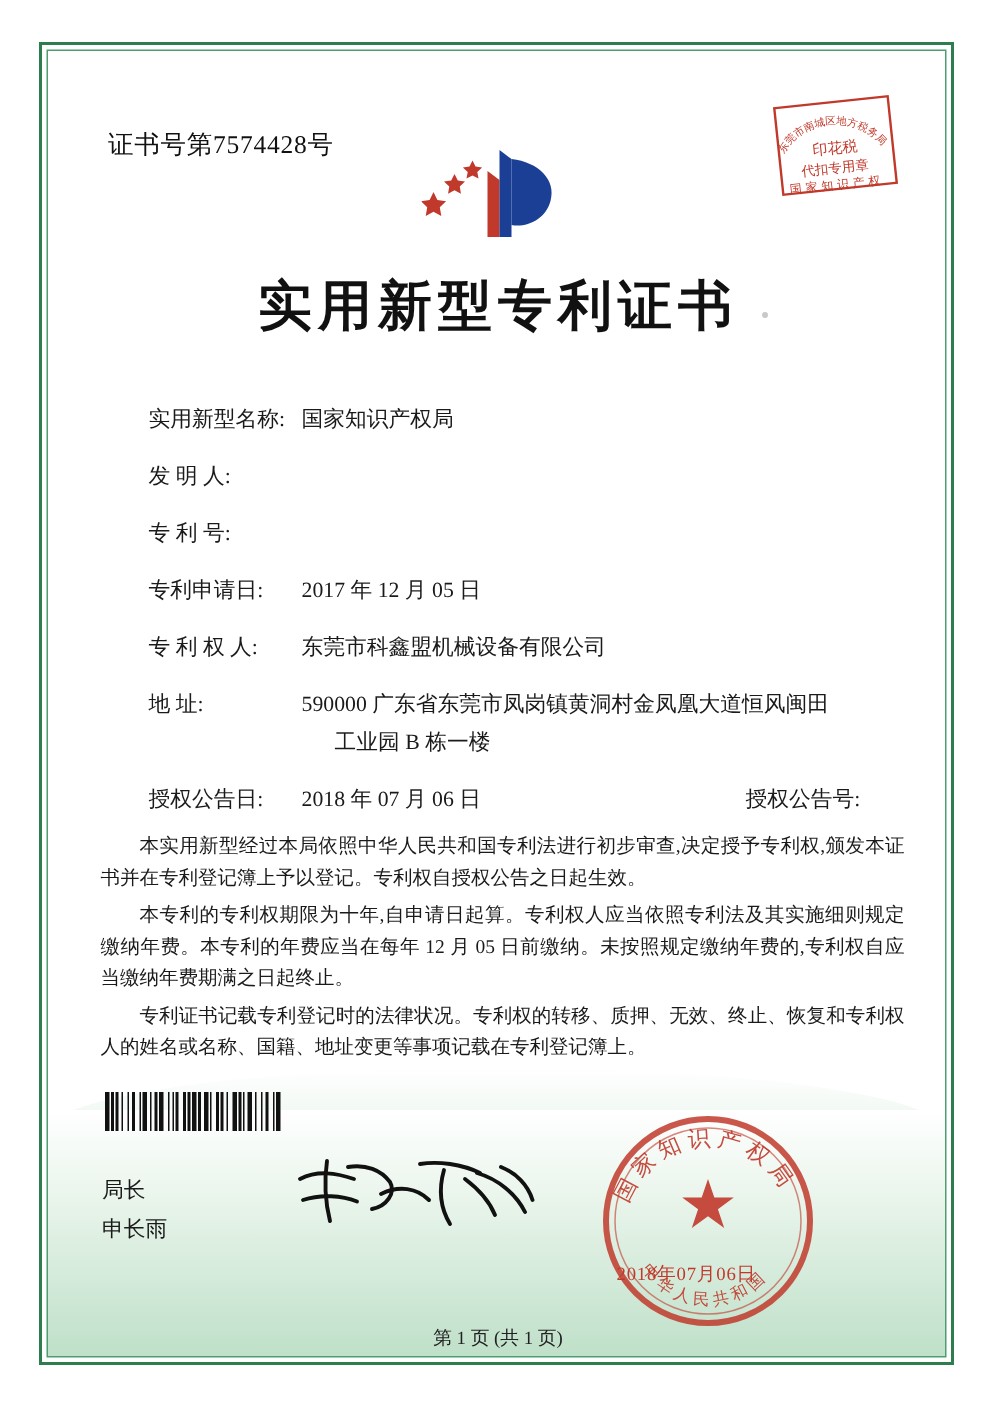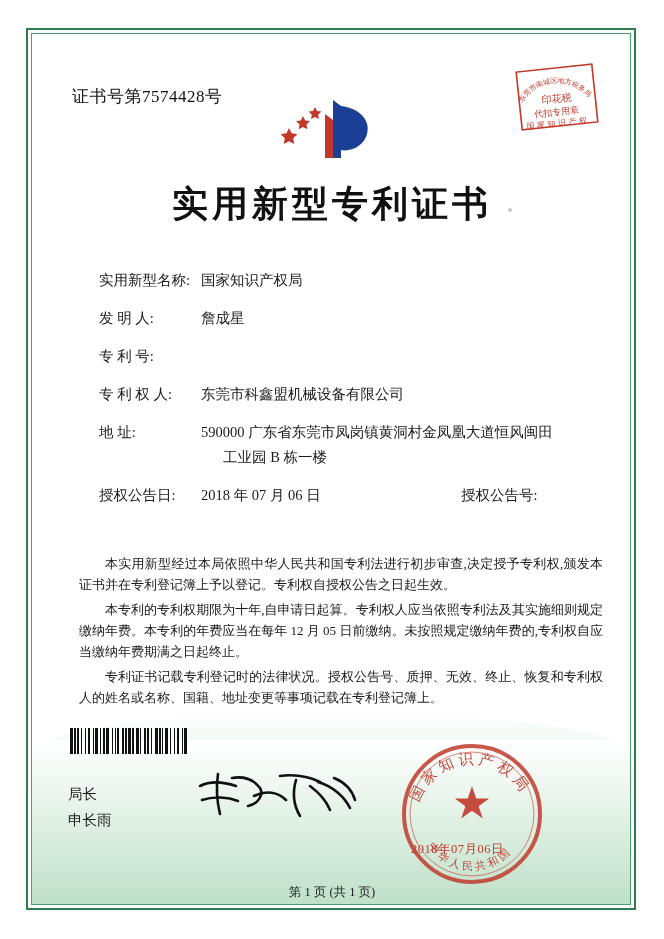--- a/index.html
+++ b/index.html
@@ -129,20 +129,21 @@
     flex: 1;
   }
   .field-value .line2 {
     display: block;
     margin-top: 5px;
     margin-left: 22px;
   }
   .inline-split {
     display: flex;
     width: 100%;
+    gap: 36px;
   }
   .inline-split .left {
     width: 260px;
     flex: 0 0 260px;
   }
   .inline-split .right-label {
     white-space: nowrap;
     margin-right: 6px;
   }
 
@@ -150,21 +151,21 @@
   .body-text {
     position: absolute;
     left: 63px;
     top: 553px;
     width: 540px;
     font-size: 13px;
     line-height: 21px;
     text-align: justify;
   }
   .body-text p {
-    margin: 0 0 4px 16px;
+    margin: 0 0 4px 4px;
     text-indent: 26px;
   }
 
   
   .barcode {
     position: absolute;
     left: 70px;
     top: 728px;
     width: 210px;
     height: 26px;
@@ -275,24 +276,27 @@
   <div class="cert-title">实用新型专利证书</div>
   <div class="faint-dot"></div>
 
   <div class="fields">
     <div class="field-row">
       <div class="field-label">实用新型名称:</div>
       <div class="field-value">国家知识产权局</div>
     </div>
     <div class="field-row">
       <div class="field-label">发 明 人:</div>
-      <div class="field-value">詹成星</div>
     </div>
     <div class="field-row">
       <div class="field-label">专 利 号:</div>
+    </div>
+    <div class="field-row">
+      <div class="field-label">专利申请日:</div>
+      <div class="field-value">2017 年 12 月 05 日</div>
     </div>
     <div class="field-row">
       <div class="field-label">专 利 权 人:</div>
       <div class="field-value">东莞市科鑫盟机械设备有限公司</div>
     </div>
     <div class="field-row">
       <div class="field-label">地 址:</div>
       <div class="field-value">
         <span>590000 广东省东莞市凤岗镇黄洞村金凤凰大道恒风闽田</span>
         <span class="line2">工业园 B 栋一楼</span>
@@ -305,21 +309,21 @@
           <div class="left">2018 年 07 月 06 日</div>
           <div class="right-label">授权公告号:</div>
         </div>
       </div>
     </div>
   </div>
 
   <div class="body-text">
     <p>本实用新型经过本局依照中华人民共和国专利法进行初步审查,决定授予专利权,颁发本证书并在专利登记簿上予以登记。专利权自授权公告之日起生效。</p>
     <p>本专利的专利权期限为十年,自申请日起算。专利权人应当依照专利法及其实施细则规定缴纳年费。本专利的年费应当在每年 12 月 05 日前缴纳。未按照规定缴纳年费的,专利权自应当缴纳年费期满之日起终止。</p>
-    <p>专利证书记载专利登记时的法律状况。授权公告号、质押、无效、终止、恢复和专利权人的姓名或名称、国籍、地址变更等事项记载在专利登记簿上。</p>
+    <p>专利证书记载专利登记时的法律状况。专利权的转移、质押、无效、终止、恢复和专利权人的姓名或名称、国籍、地址变更等事项记载在专利登记簿上。</p>
   </div>
 
   <div class="barcode"><i style="width:3px;background:#111"></i><i style="width:1px;background:transparent"></i><i style="width:2px;background:#111"></i><i style="width:1px;background:transparent"></i><i style="width:2px;background:#111"></i><i style="width:2px;background:transparent"></i><i style="width:1px;background:#111"></i><i style="width:3px;background:transparent"></i><i style="width:1px;background:#111"></i><i style="width:2px;background:transparent"></i><i style="width:2px;background:#111"></i><i style="width:3px;background:transparent"></i><i style="width:1px;background:#111"></i><i style="width:1px;background:transparent"></i><i style="width:3px;background:#111"></i><i style="width:2px;background:transparent"></i><i style="width:1px;background:#111"></i><i style="width:2px;background:transparent"></i><i style="width:2px;background:#111"></i><i style="width:1px;background:transparent"></i><i style="width:3px;background:#111"></i><i style="width:3px;background:transparent"></i><i style="width:1px;background:#111"></i><i style="width:2px;background:transparent"></i><i style="width:1px;background:#111"></i><i style="width:1px;background:transparent"></i><i style="width:2px;background:#111"></i><i style="width:3px;background:transparent"></i><i style="width:2px;background:#111"></i><i style="width:1px;background:transparent"></i><i style="width:2px;background:#111"></i><i style="width:1px;background:transparent"></i><i style="width:3px;background:#111"></i><i style="width:1px;background:transparent"></i><i style="width:2px;background:#111"></i><i style="width:2px;background:transparent"></i><i style="width:3px;background:#111"></i><i style="width:1px;background:transparent"></i><i style="width:1px;background:#111"></i><i style="width:3px;background:transparent"></i><i style="width:2px;background:#111"></i><i style="width:1px;background:transparent"></i><i style="width:2px;background:#111"></i><i style="width:2px;background:transparent"></i><i style="width:1px;background:#111"></i><i style="width:3px;background:transparent"></i><i style="width:3px;background:#111"></i><i style="width:1px;background:transparent"></i><i style="width:2px;background:#111"></i><i style="width:1px;background:transparent"></i><i style="width:1px;background:#111"></i><i style="width:2px;background:transparent"></i><i style="width:3px;background:#111"></i><i style="width:2px;background:transparent"></i><i style="width:1px;background:#111"></i><i style="width:3px;background:transparent"></i><i style="width:1px;background:#111"></i><i style="width:2px;background:transparent"></i><i style="width:2px;background:#111"></i><i style="width:3px;background:transparent"></i><i style="width:1px;background:#111"></i><i style="width:1px;background:transparent"></i><i style="width:3px;background:#111"></i><i style="width:2px;background:transparent"></i></div>
 
   <div class="director">
     <div>局长</div>
     <div>申长雨</div>
   </div>
 
   <div class="signature">

